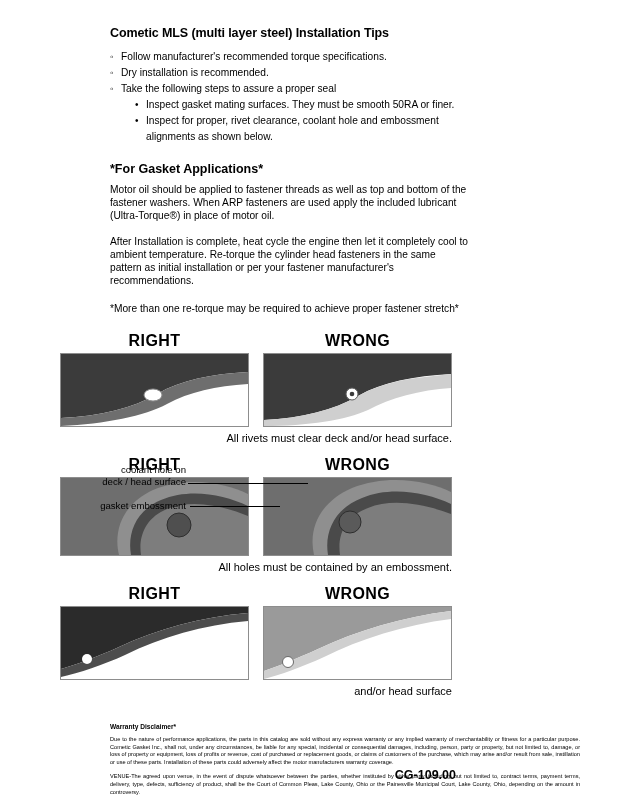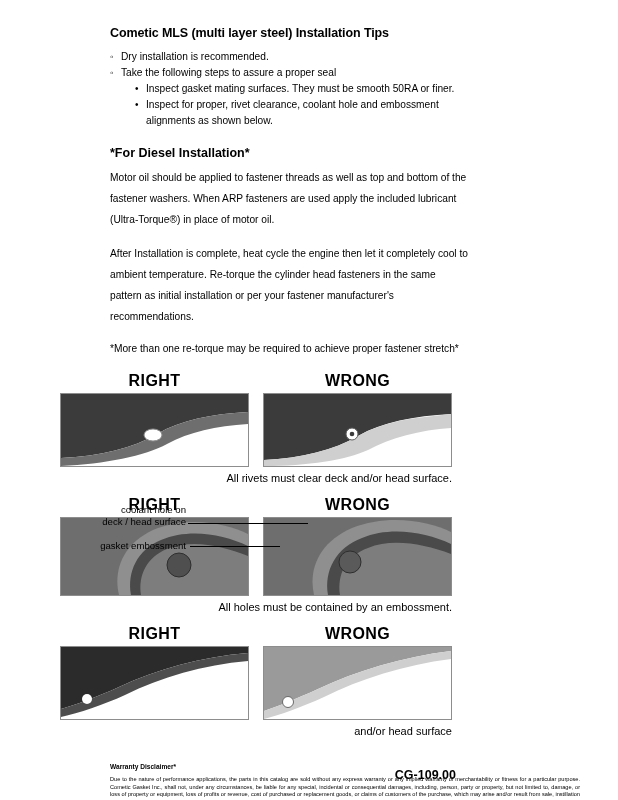--- a/index.html
+++ b/index.html
@@ -67,21 +67,21 @@
     font-size: 10px;
   }
 
   h2.section-head {
     font-size: 12.5px;
     font-weight: bold;
     margin: 17px 0 7px 68px;
   }
   p.body-text {
     font-size: 10.2px;
-    line-height: 21px;
+    line-height: 13px;
     margin: 0 0 0 68px;
     max-width: 470px;
   }
   p.body-text + p.body-text {
     margin-top: 13px;
   }
   p.note-text {
     font-size: 10.2px;
     line-height: 15px;
     margin: 14px 0 0 68px;
@@ -170,37 +170,40 @@
   }
 </style>
 </head>
 <body>
 
 <div class="page">
 
   <h1 class="title">Cometic MLS (multi layer steel) Installation Tips</h1>
 
   <ul class="bullets">
+    <li>
+      <span>Follow manufacturer's recommended torque specifications.</span>
+    </li>
     <li>
       <span>Dry installation is recommended.</span>
     </li>
     <li>
       <span>Take the following steps to assure a proper seal</span>
       <ul class="subbullets">
         <li>
           <span>Inspect gasket mating surfaces.  They must be smooth 50RA or finer.</span>
         </li>
         <li>
           <span>Inspect for proper, rivet clearance, coolant hole and embossment alignments as shown below.</span>
         </li>
       </ul>
     </li>
   </ul>
 
-  <h2 class="section-head">*For Diesel Installation*</h2>
+  <h2 class="section-head">*For Gasket Applications*</h2>
   <p class="body-text">Motor oil should be applied to fastener threads as well as top and bottom of the fastener washers. When ARP fasteners are used apply the included lubricant (Ultra-Torque®) in place of motor oil.</p>
   <p class="body-text">After Installation is complete, heat cycle the engine then let it completely cool to ambient temperature. Re-torque the cylinder head fasteners in the same pattern as initial installation or per your fastener manufacturer's recommendations.</p>
   <p class="note-text">*More than one re-torque may be required to achieve proper fastener stretch*</p>
 
   <div class="figures">
 
     <div class="fig-row">
       <div class="fig-col">
         <div class="fig-label">RIGHT</div>
         <div class="fig-box">

